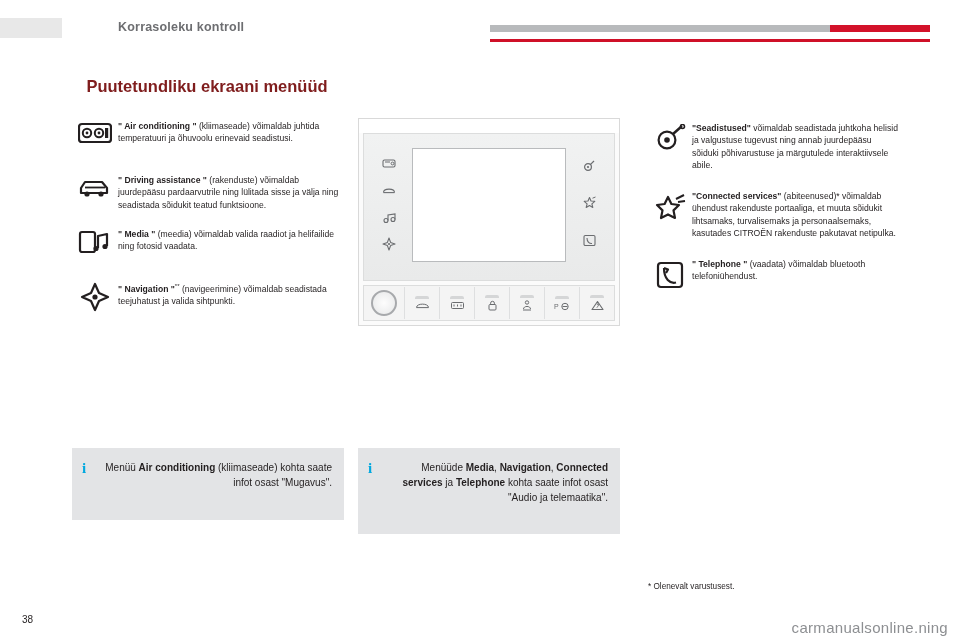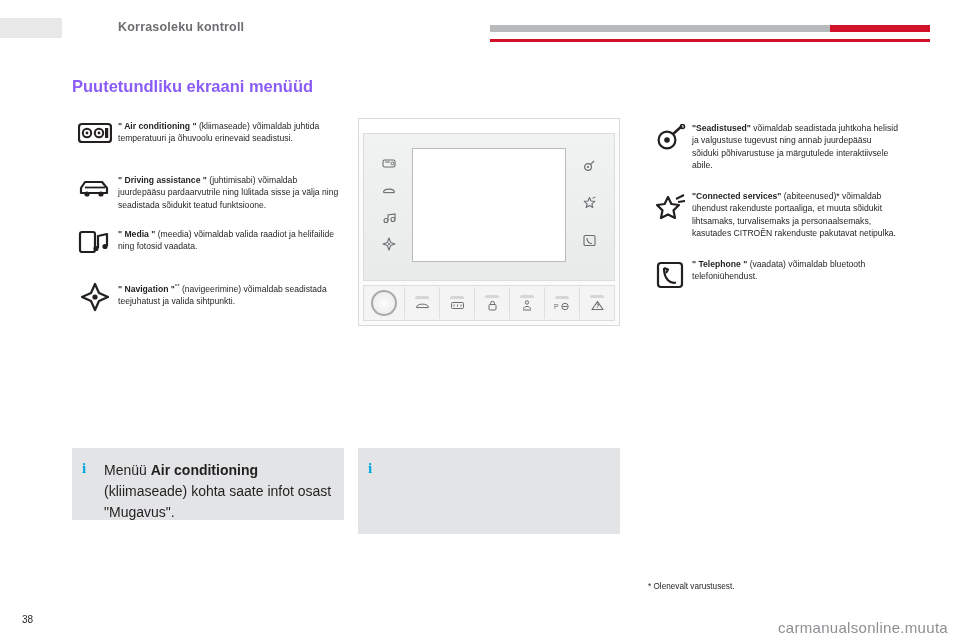--- a/index.html
+++ b/index.html
@@ -31,22 +31,23 @@
   }
   .hdr-line-thin {
     position: absolute; left: 490px; top: 39px;
     width: 440px; height: 3px; background: #cf1028;
   }
 
   
   .main-title {
     position: absolute; left: 72px; top: 76px;
     width: 270px;
-    font-size: 16.5px; font-weight: bold; color: #8b5cf6;
+    font-size: 16.5px; font-weight: bold; color: #7f1d1d;
     line-height: 1.25;
+    text-align: center;
   }
 
   
   .left-col { position: absolute; left: 72px; top: 118px; width: 272px; }
   .item { position: relative; display: flex; margin-bottom: 14px; }
   .icon-box {
     width: 46px; min-height: 40px; flex: 0 0 46px;
     display: flex; align-items: flex-start; justify-content: center;
     padding-top: 2px;
   }
@@ -65,21 +66,21 @@
     padding: 12px 12px 12px 10px;
   }
   #info-left  { left: 72px; top: 448px; width: 272px; height: 72px; }
   #info-right { left: 358px; top: 448px; width: 262px; height: 86px; }
   .info-i {
     flex: 0 0 22px;
     color: #00a8df; font-size: 15px; font-weight: bold;
     font-family: "Liberation Serif", serif;
     line-height: 1; padding-top: 1px; text-align: left;
   }
-  .info-txt { font-size: 14px; line-height: 1.5; color: #231f20; }
+  .info-txt { font-size: 10px; line-height: 1.5; color: #231f20; text-align: right; }
   .info-txt b { font-weight: bold; }
 
   
   .shot {
     position: absolute; left: 358px; top: 118px;
     width: 262px; height: 208px;
     background: #fbfbfb; border: 1px solid #d9d9d9;
   }
   .shot-top { position: absolute; left: 0; top: 0; width: 100%; height: 14px; background: #fff; }
   .unit {
@@ -179,21 +180,21 @@
       <div class="icon-box">
         <svg width="34" height="28" viewBox="0 0 34 28">
           <path d="M3 19 L3 14 L7 8 L24 8 L29 14 L29 19 Z" fill="none" stroke="#231f20" stroke-width="2.2" stroke-linejoin="round"></path>
           <line x1="7" y1="13.5" x2="27" y2="13.5" stroke="#231f20" stroke-width="1.8"></line>
           <circle cx="9" cy="20" r="2.6" fill="#231f20"></circle>
           <circle cx="23" cy="20" r="2.6" fill="#231f20"></circle>
         </svg>
       </div>
       <div class="item-text">
         <b>" Driving assistance "</b>
-        <span>(juhtimisabi)</span>
+        <span>(rakenduste)</span>
         <span>võimaldab juurdepääsu pardaarvutrile ning lülitada sisse ja välja ning seadistada sõidukit teatud funktsioone.</span>
       </div>
     </div>
 
     <div class="item">
       <div class="icon-box">
         <svg width="34" height="28" viewBox="0 0 34 28">
           <rect x="2" y="4" width="15" height="20" rx="2" fill="none" stroke="#231f20" stroke-width="2.2"></rect>
           <path d="M20 20 L20 8 L29 6 L29 18" fill="none" stroke="#231f20" stroke-width="2.2" stroke-linejoin="round"></path>
           <circle cx="18" cy="20.5" r="2.6" fill="#231f20"></circle>
@@ -336,20 +337,23 @@
         <svg width="13" height="11" viewBox="0 0 13 11">
             <path d="M6.5 1.5 L12 9.5 L1 9.5 Z" fill="none" stroke="#6b6d70" stroke-width="1.1" stroke-linejoin="round"></path>
             <path d="M5.8 7.8 L8 4.6 H6.2 L7.4 2.9" fill="none" stroke="#6b6d70" stroke-width=".8"></path>
           </svg>
       </div>
     </div>
   </div>
 
   <div class="info-box" id="info-right">
     <div class="info-i">i</div>
+    <div class="info-txt">
+      <span>Menüüde </span><b>Media</b><span>, </span><b>Navigation</b><span>, </span><b>Connected services</b><span> ja </span><b>Telephone</b><span> kohta saate infot osast "Audio ja telemaatika".</span>
+    </div>
   </div>
 
   <div class="right-col">
 
     <div class="r-item">
       <div class="r-icon">
         <svg width="32" height="30" viewBox="0 0 32 30">
           <circle cx="13" cy="16" r="8.4" fill="none" stroke="#231f20" stroke-width="2.2"></circle>
           <circle cx="13" cy="16" r="2.8" fill="#231f20"></circle>
           <line x1="19" y1="10" x2="28" y2="2" stroke="#231f20" stroke-width="2.4"></line>
@@ -389,15 +393,15 @@
         <b>" Telephone "</b>
         <span>(vaadata)</span>
         <span>võimaldab bluetooth telefoniühendust.</span>
       </div>
     </div>
 
   </div>
 
   <div class="footnote">* Olenevalt varustusest.</div>
   <div class="pageno">38</div>
-  <div class="watermark">carmanualsonline.muuta</div>
+  <div class="watermark">carmanualsonline.ning</div>
 
 </div>
 
 </body></html>

